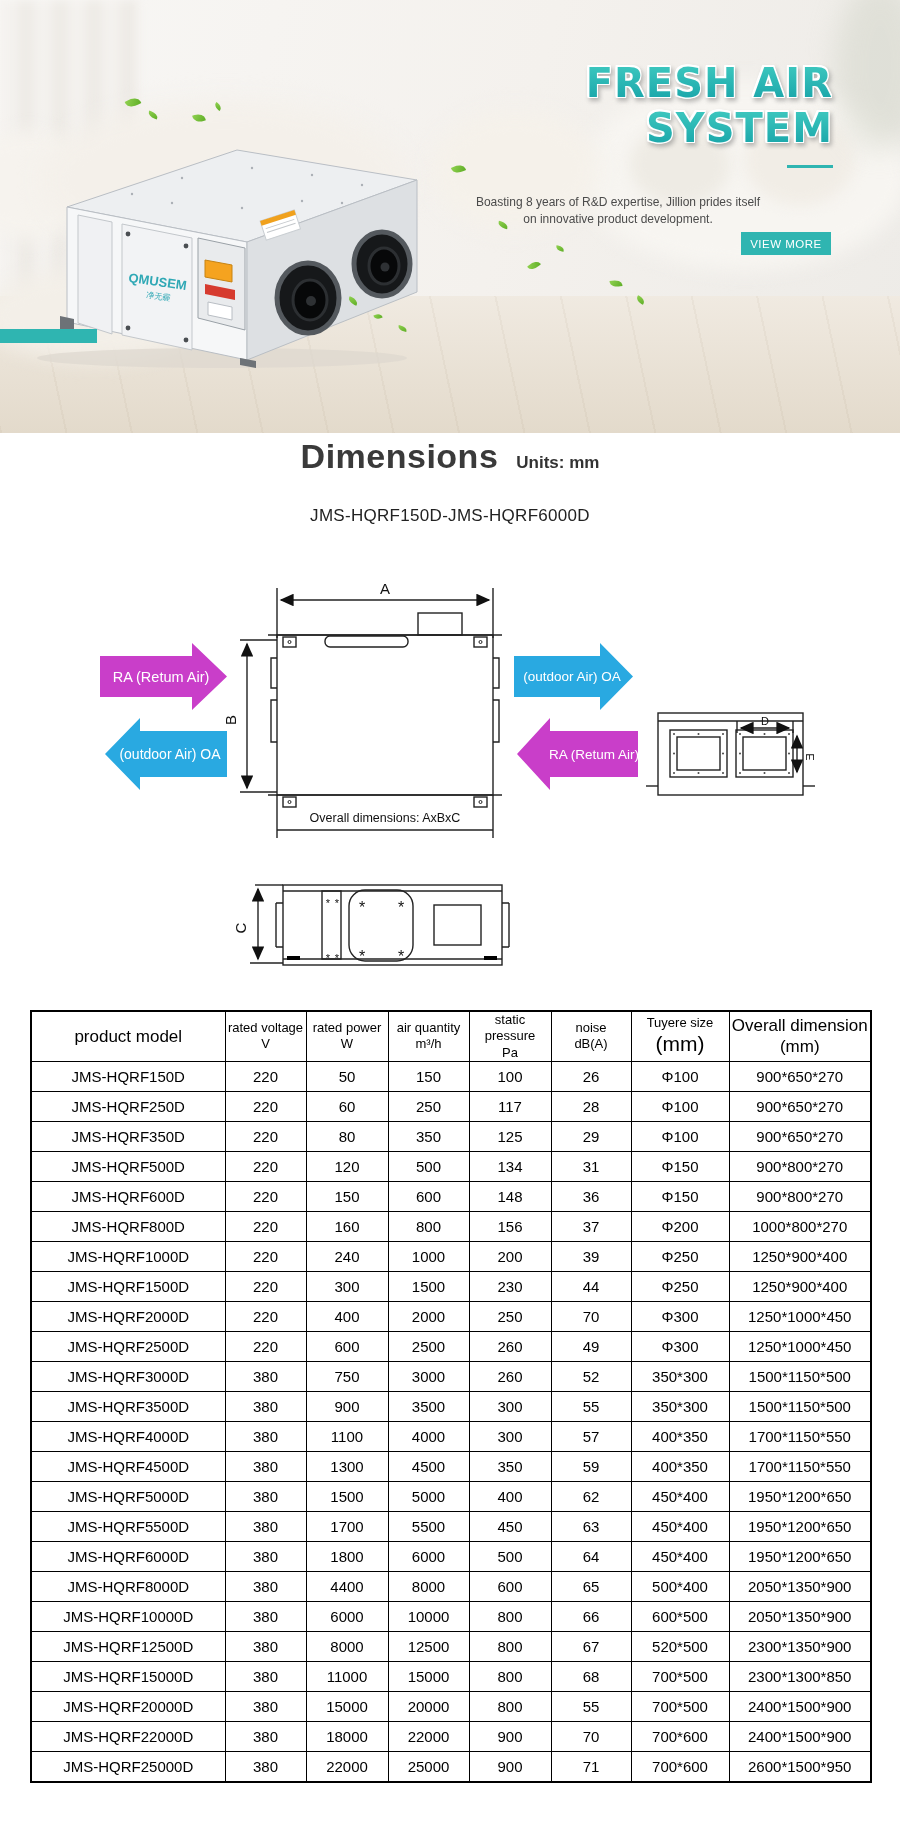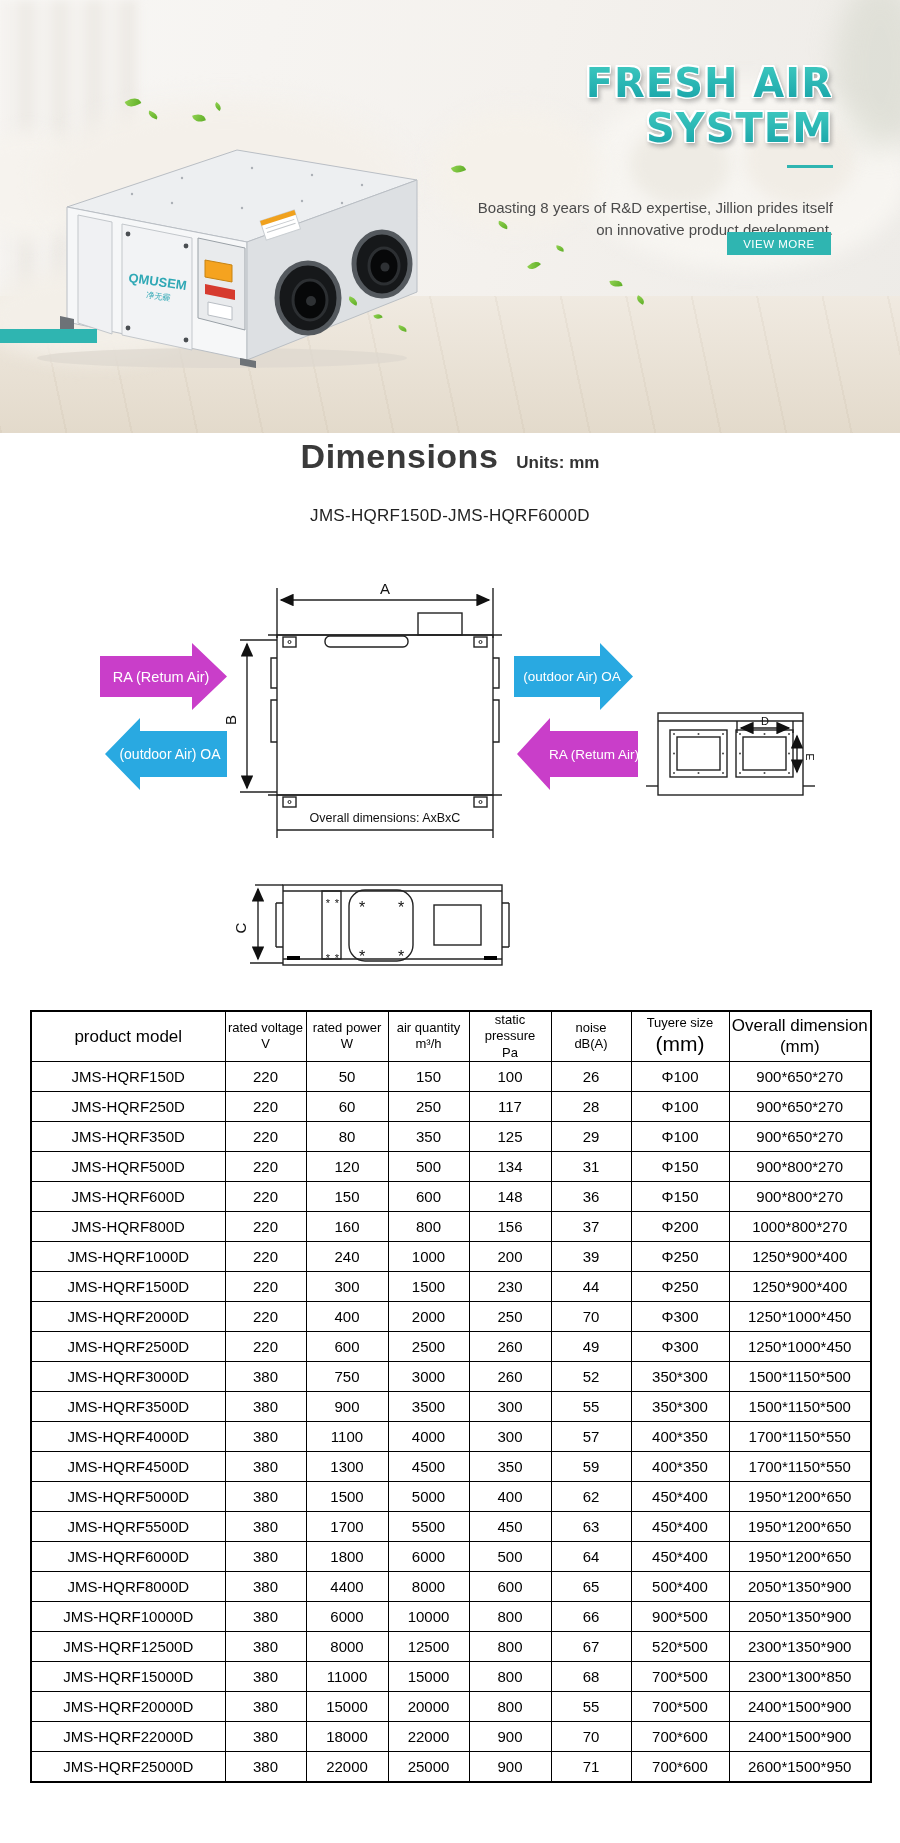--- a/index.html
+++ b/index.html
@@ -28,23 +28,23 @@
   .teal-stripe{position:absolute;left:0;top:329px;width:97px;height:14px;background:var(--accent);}
   .hero-title{position:absolute;left:433px;top:34px;width:400px;text-align:right;
         font-family:"DejaVu Sans",sans-serif;font-weight:800;font-size:40px;line-height:1.14;
         letter-spacing:1px;
         filter:drop-shadow(1.5px 0 0 #fff) drop-shadow(-1.5px 0 0 #fff)
                drop-shadow(0 1.5px 0 #fff) drop-shadow(0 -1.5px 0 #fff)
                drop-shadow(2px 3px 2px rgba(110,110,110,.45));}
   .hero-title span{display:block;background:linear-gradient(180deg,#41cbc1 0%,#14a0a6 100%);
         -webkit-background-clip:text;background-clip:text;color:transparent;text-align:right;}
   .title-underline{position:absolute;right:67px;top:165px;width:46px;height:3px;background:var(--accent);}
-  .tagline{position:absolute;right:67px;top:182px;width:430px;text-align:right;
-        font-size:15px;line-height:1.45;color:#4b4b4b;}
-  .view-more{position:absolute;right:69px;top:232px;width:104px;height:23px;background:var(--accent);
+  .tagline{position:absolute;right:67px;top:182px;width:430px;text-align:center;
+        font-size:12px;line-height:1.45;color:#4b4b4b;}
+  .view-more{position:absolute;right:69px;top:232px;width:90px;height:23px;background:var(--accent);
         color:#fff;font-size:11.5px;letter-spacing:.5px;border:none;display:flex;
         align-items:center;justify-content:center;font-family:"Liberation Sans",sans-serif;cursor:pointer;}
   .unit-svg{position:absolute;left:12px;top:112px;width:430px;height:260px;}
   
   .dims-head{position:absolute;left:0;top:437px;width:900px;display:flex;justify-content:center;
         align-items:baseline;gap:18px;}
   .dims-head h2{margin:0;font-size:34px;font-weight:700;color:#3a3a3a;letter-spacing:.5px;}
   .dims-head .units{font-size:17px;font-weight:600;color:#333;}
   .model-range{position:absolute;left:0;top:506px;width:900px;text-align:center;
         font-size:17px;color:#222;letter-spacing:.3px;}
@@ -503,21 +503,21 @@
           <td>500*400</td>
           <td>2050*1350*900</td>
         </tr>
         <tr>
           <td>JMS-HQRF10000D</td>
           <td>380</td>
           <td>6000</td>
           <td>10000</td>
           <td>800</td>
           <td>66</td>
-          <td>900*500</td>
+          <td>600*500</td>
           <td>2050*1350*900</td>
         </tr>
         <tr>
           <td>JMS-HQRF12500D</td>
           <td>380</td>
           <td>8000</td>
           <td>12500</td>
           <td>800</td>
           <td>67</td>
           <td>520*500</td>

